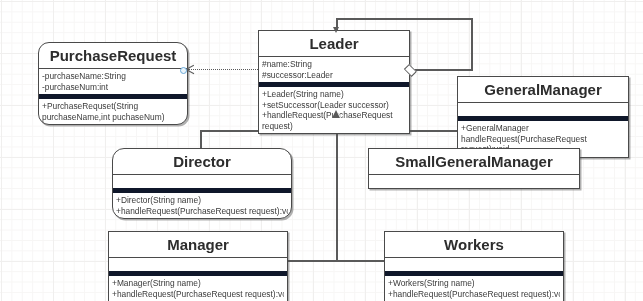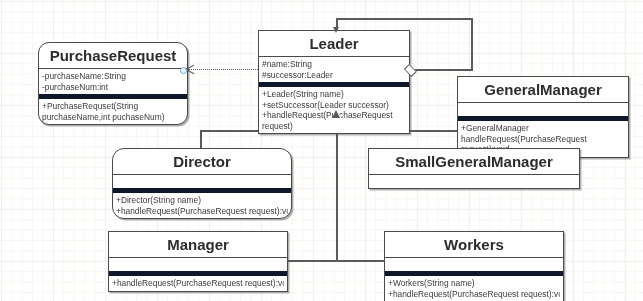--- a/index.html
+++ b/index.html
@@ -227,20 +227,21 @@
 
   <div class="uml-box" style="left:368px; top:148px; width:212px;">
     <div class="uml-title">SmallGeneralManager</div>
     <div class="uml-compartment empty"></div>
   </div>
 
   <div class="uml-box" style="left:108px; top:231px; width:180px;">
     <div class="uml-title">Manager</div>
     <div class="uml-compartment empty"></div>
     <div class="uml-compartment">
+      <div class="uml-line">+Manager(String name)</div>
       <div class="uml-line">+handleRequest(PurchaseRequest request):void</div>
     </div>
   </div>
 
   <div class="uml-box" style="left:384px; top:231px; width:180px;">
     <div class="uml-title">Workers</div>
     <div class="uml-compartment empty"></div>
     <div class="uml-compartment">
       <div class="uml-line">+Workers(String name)</div>
       <div class="uml-line">+handleRequest(PurchaseRequest request):void</div>

